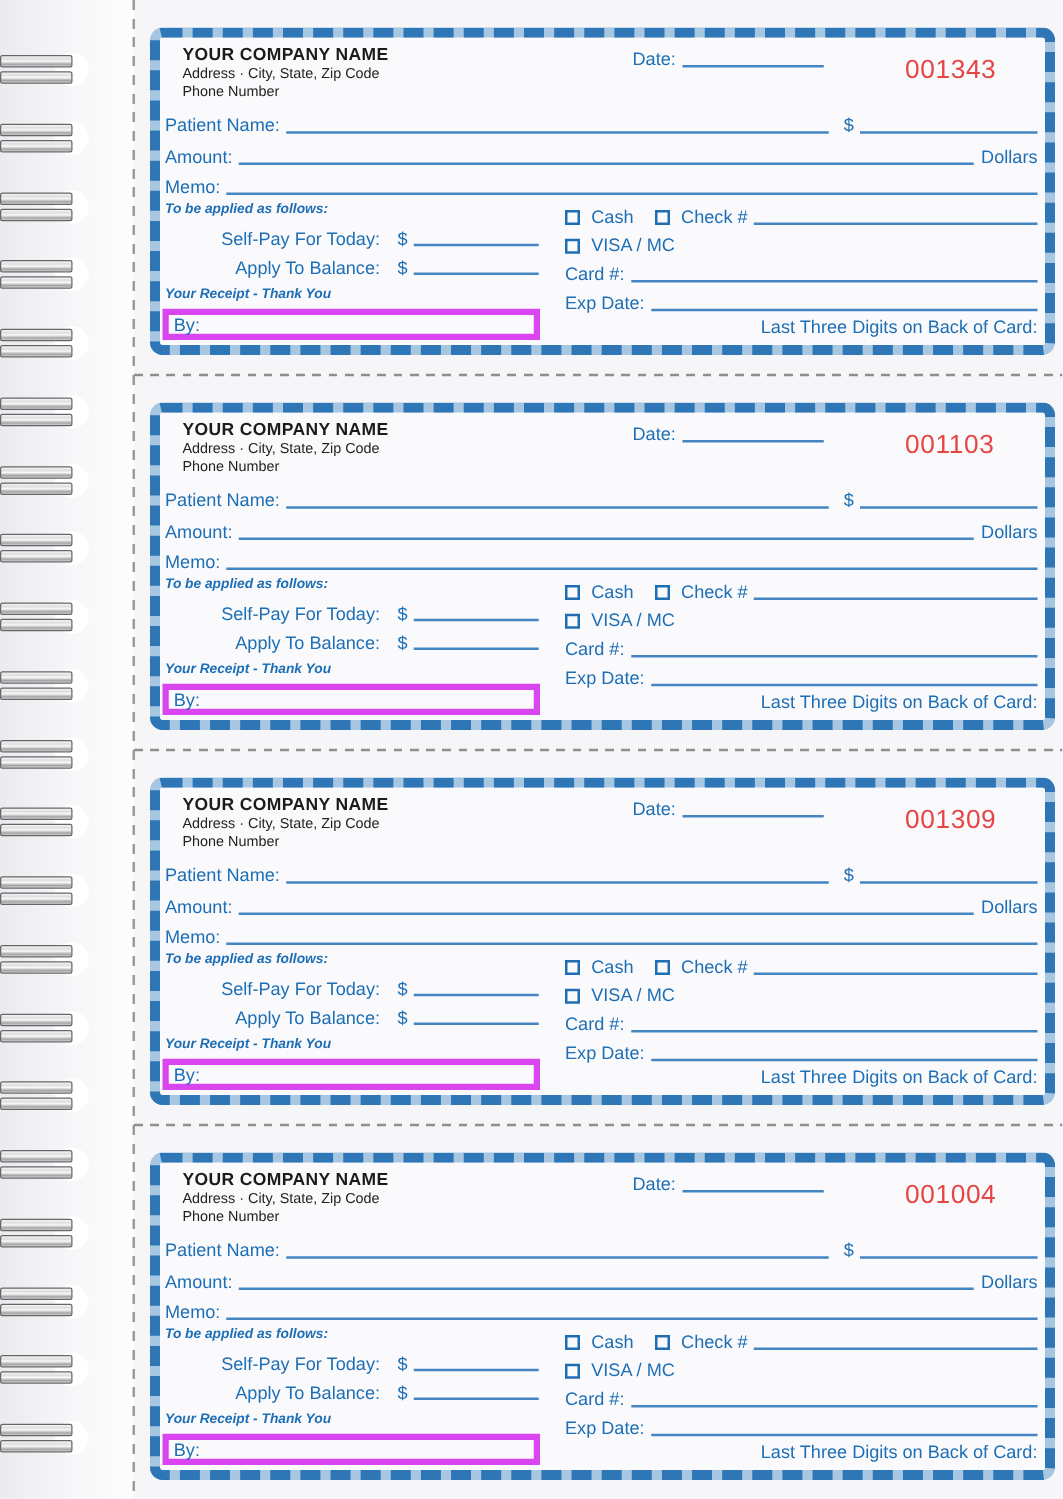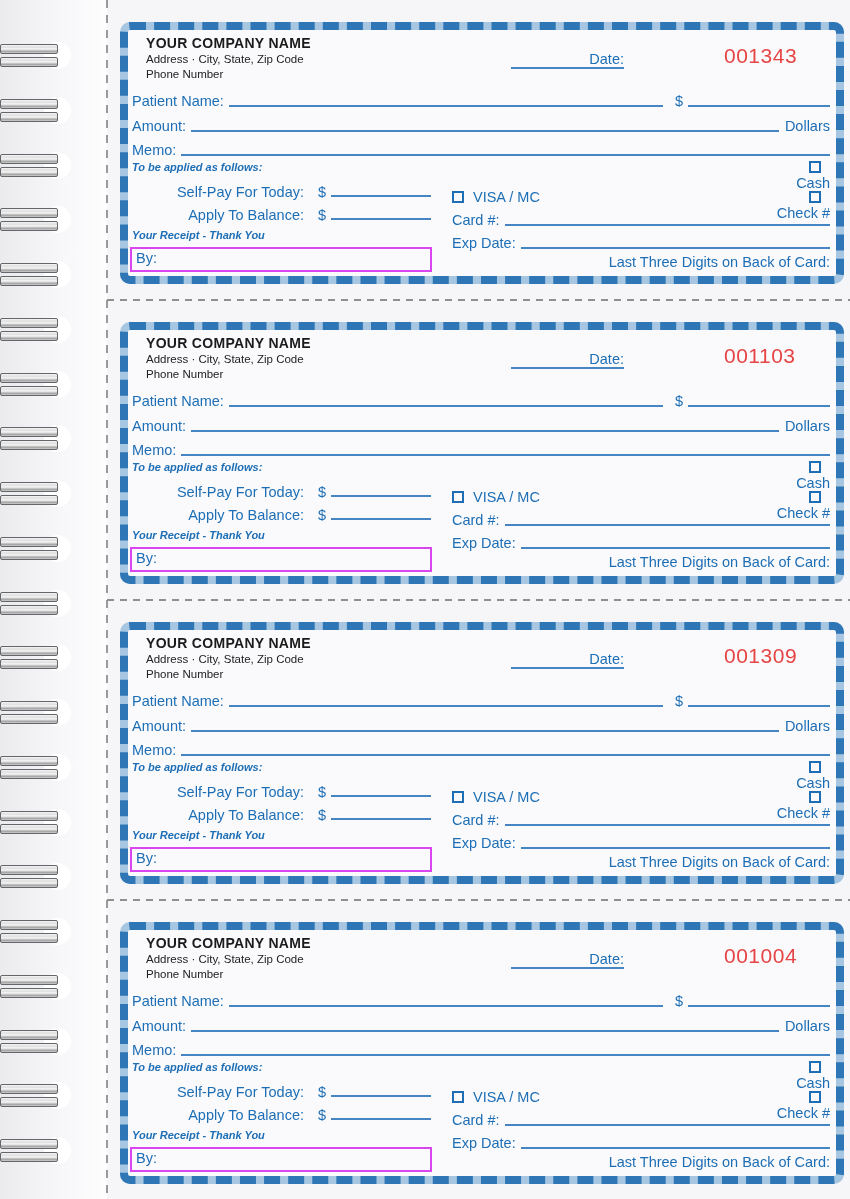--- a/index.html
+++ b/index.html
@@ -49,21 +49,21 @@
     content:""; position:absolute; inset:-8px; pointer-events:none;
     border:8px dashed #2e76b5; border-radius:10px;
   }
 
   .receipt * { box-sizing:border-box; }
 
   .company { position:absolute; left:18px; top:5px; color:#1b1b1b; }
   .co-name { font-size:14px; font-weight:bold; letter-spacing:0.3px; line-height:17px; }
   .co-sub  { font-size:11.5px; line-height:13.5px; margin-top:1px; color:#222; }
 
-  .date-group { position:absolute; left:378px; top:21px; display:flex; align-items:flex-end; height:18px;flex-direction:column; }
+  .date-group { position:absolute; left:378px; top:8px; display:flex; align-items:flex-end; height:18px; }
   .rnum {
     position:absolute; left:596px; top:14px;
     font-size:21px; letter-spacing:0.5px; color:#e64545;
   }
 
   .row { position:absolute; left:4px; right:6px; height:21px; display:flex; align-items:flex-end; }
   .lbl { font-size:14.5px; color:#1d6eb5; white-space:nowrap; }
   .wline {
     display:inline-block; height:13px; margin:0 0 2px 5px;
     border-bottom:2px solid #4585c2;
@@ -82,27 +82,27 @@
   .h-thanks  { top:199px; }
 
   .payrow { position:absolute; left:4px; height:21px; display:flex; align-items:flex-start; }
   .p1 { top:154px; } .p2 { top:177px; }
   .paylbl { width:172px; text-align:right; font-size:14.5px; color:#1d6eb5; white-space:nowrap; }
   .payrow .dollar { margin-left:14px; }
   .w-pay { width:100px; flex:0 0 auto; }
 
   .bybox {
     position:absolute; left:2px; top:217px; width:302px; height:25px;
-    border:2px solid #d946ef; background:transparent;
+    border:5px solid #d946ef; background:transparent;
     font-size:14.5px; color:#1d6eb5; padding:1px 4px;
   }
 
   .rcol { position:absolute; left:324px; right:6px; top:0; bottom:0; }
   .rrow { position:absolute; left:0; right:0; height:21px; display:flex; align-items:flex-end; }
-  .rr1 { top:131px;flex-direction:column; } .rr2 { top:154px; } .rr3 { top:177px; } .rr4 { top:200px; } .rr5 { top:224px;flex-direction:column; }
+  .rr1 { top:131px; } .rr2 { top:154px; } .rr3 { top:177px; } .rr4 { top:200px; } .rr5 { top:224px;flex-direction:column; }
   .cb {
     display:inline-block; width:12px; height:12px; flex:0 0 auto;
     border:2px solid #1d6eb5; margin:0 9px 2px 0; background:transparent;
   }
   .gap { display:inline-block; width:17px; flex:0 0 auto; }
 </style>
 </head>
 <body>
 
 <div class="stub">

